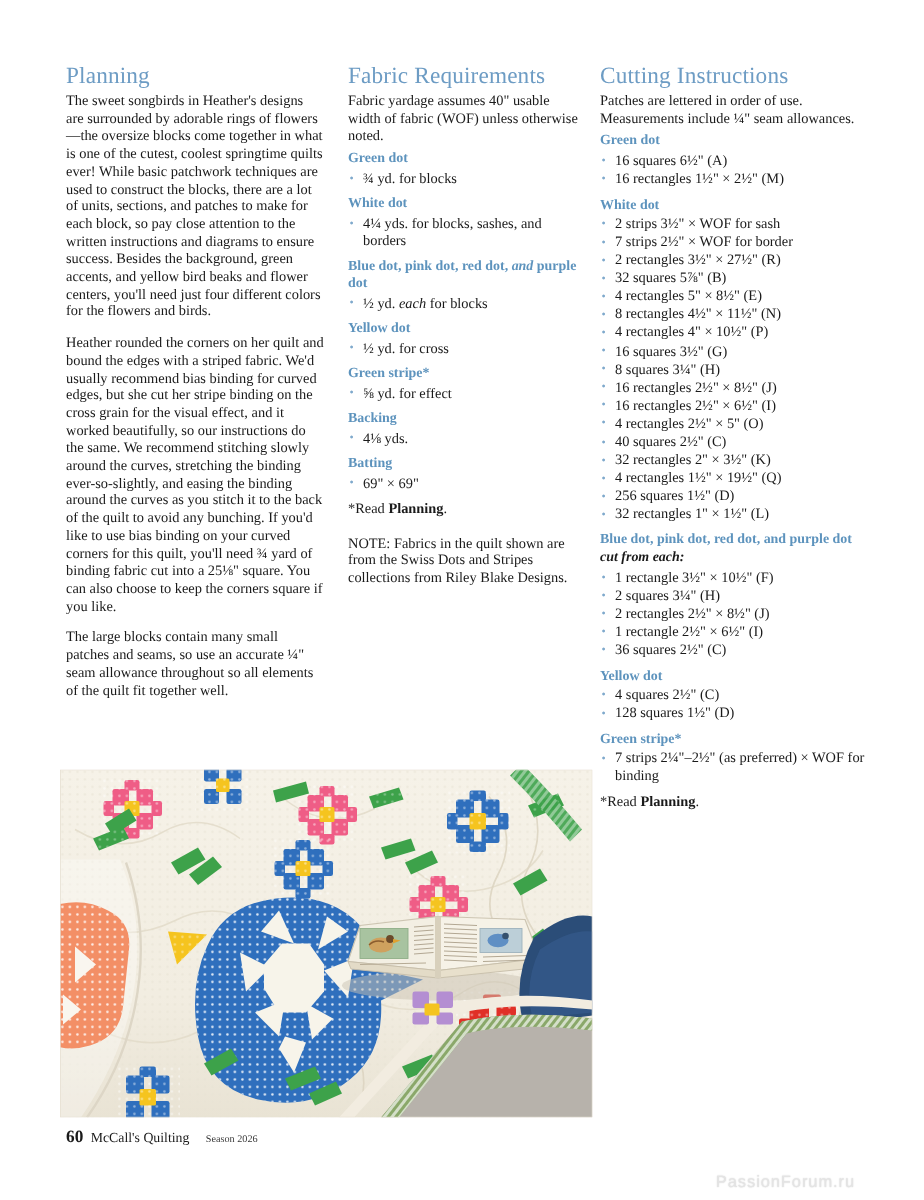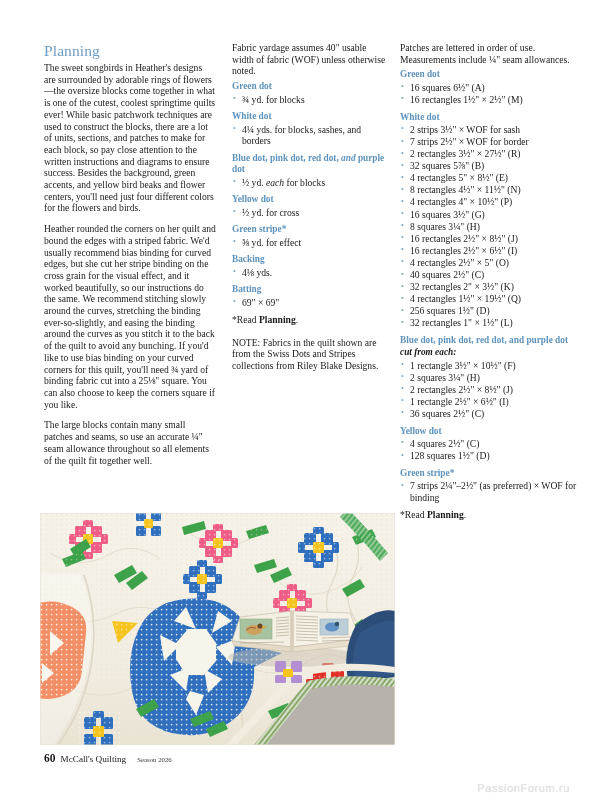--- a/index.html
+++ b/index.html
@@ -169,20 +169,21 @@
 <div class="page">
 
   <div class="col col-1">
     <h2 class="section-title">Planning</h2>
     <p class="body">The sweet songbirds in Heather's designs are surrounded by adorable rings of flowers—the oversize blocks come together in what is one of the cutest, coolest springtime quilts ever! While basic patchwork techniques are used to construct the blocks, there are a lot of units, sections, and patches to make for each block, so pay close attention to the written instructions and diagrams to ensure success. Besides the background, green accents, and yellow bird beaks and flower centers, you'll need just four different colors for the flowers and birds.</p>
     <p class="body">Heather rounded the corners on her quilt and bound the edges with a striped fabric. We'd usually recommend bias binding for curved edges, but she cut her stripe binding on the cross grain  for the visual effect, and it worked beautifully, so our instructions do the same. We recommend stitching slowly around the curves, stretching the binding ever-so-slightly, and easing the binding around the curves as you stitch it to the back of the quilt to avoid any bunching. If you'd like to use bias binding on your curved corners for this quilt, you'll need ¾ yard of binding fabric cut into a 25⅛" square. You can also choose to keep the corners square if you like.</p>
     <p class="body">The large blocks contain many small patches and seams, so use an accurate ¼" seam allowance throughout so all elements of the quilt fit together well.</p>
   </div>
 
   <div class="col col-2">
+    <h2 class="section-title">Fabric Requirements</h2>
     <p class="intro">Fabric yardage assumes 40" usable width of fabric (WOF) unless otherwise noted.</p>
 
     <h3 class="sub first">Green dot</h3>
     <ul class="items">
       <li>¾ yd. for blocks</li>
     </ul>
 
     <h3 class="sub">White dot</h3>
     <ul class="items">
       <li>4¼ yds. for blocks, sashes, and borders</li>
@@ -214,20 +215,21 @@
     <ul class="items">
       <li>69" × 69"</li>
     </ul>
 
     <p class="readnote"><span>*Read </span><b>Planning</b><span>.</span></p>
 
     <p class="note"><span class="lbl">NOTE:</span><span> Fabrics in the quilt shown are from the Swiss Dots and Stripes collections from Riley Blake Designs.</span></p>
   </div>
 
   <div class="col col-3">
+    <h2 class="section-title">Cutting Instructions</h2>
     <p class="intro">Patches are lettered in order of use. Measurements include ¼" seam allowances.</p>
 
     <h3 class="sub first">Green dot</h3>
     <ul class="items">
       <li>16 squares 6½" (A)</li>
       <li>16 rectangles 1½" × 2½" (M)</li>
     </ul>
 
     <h3 class="sub">White dot</h3>
     <ul class="items">

